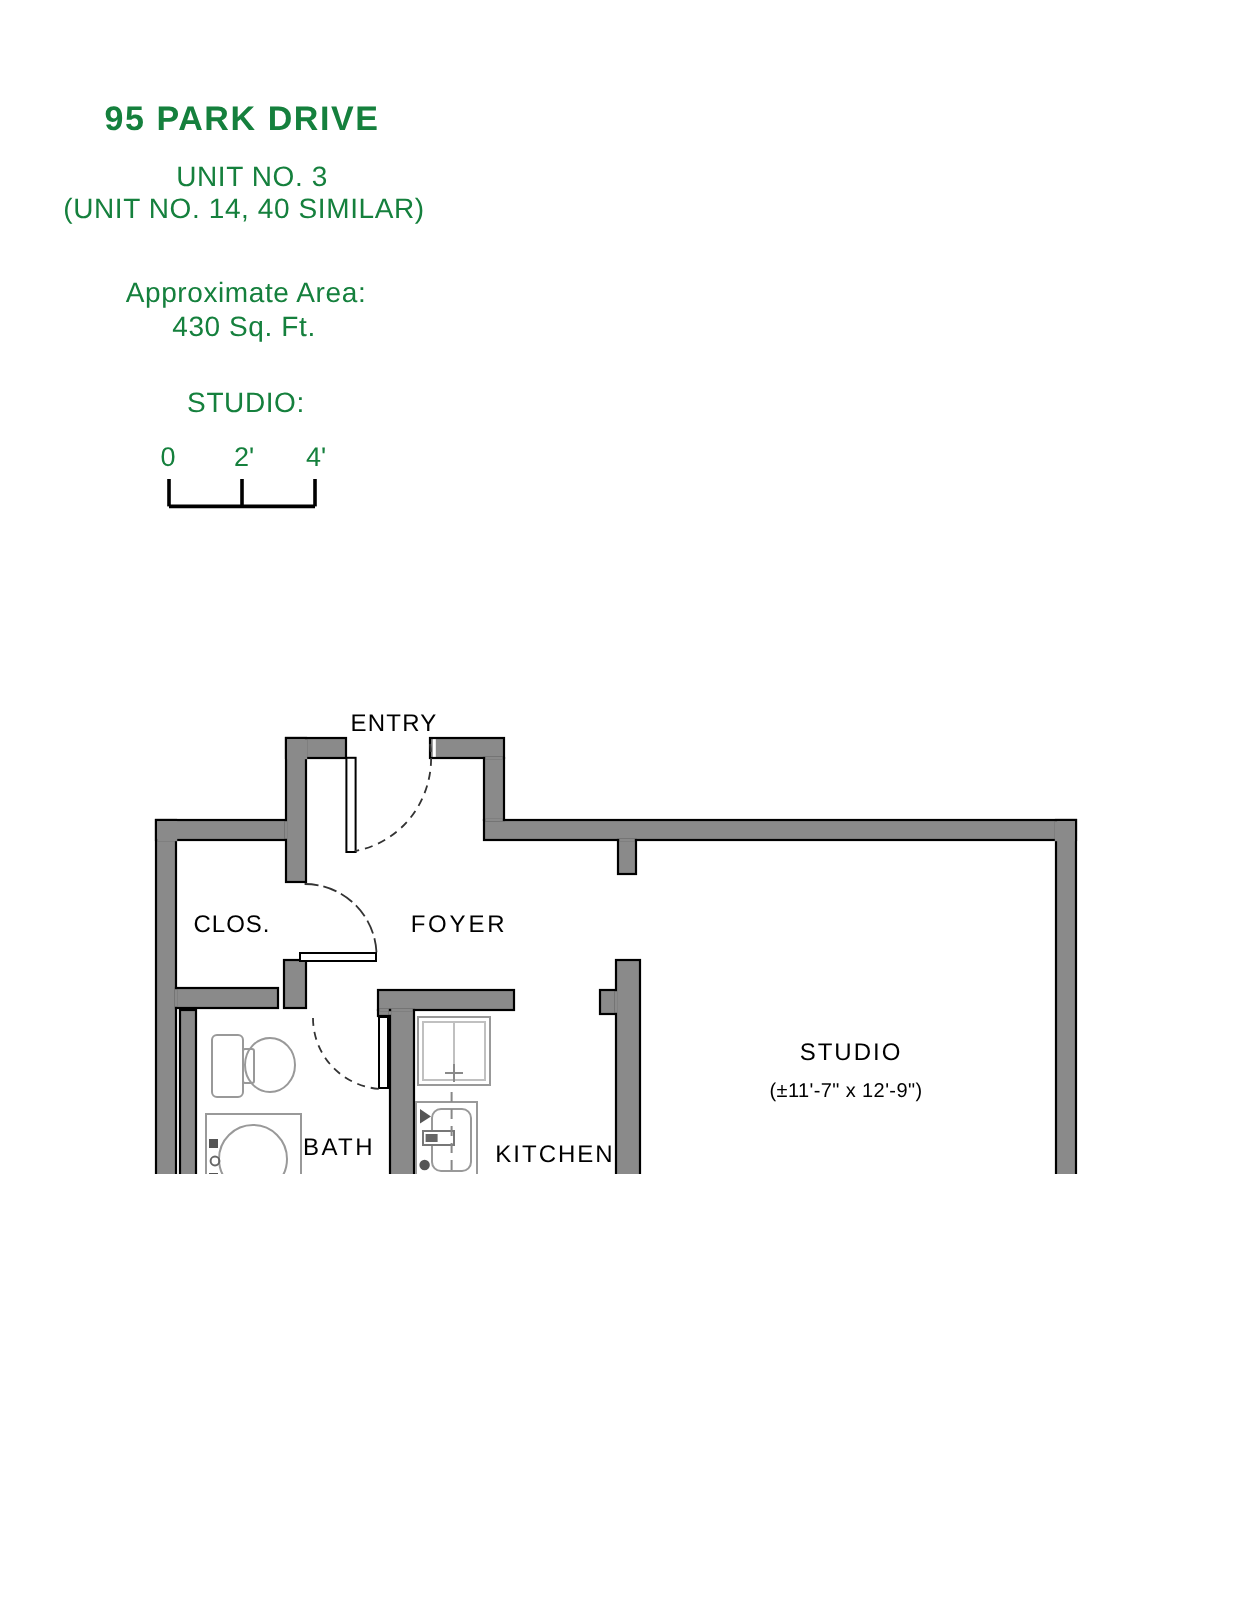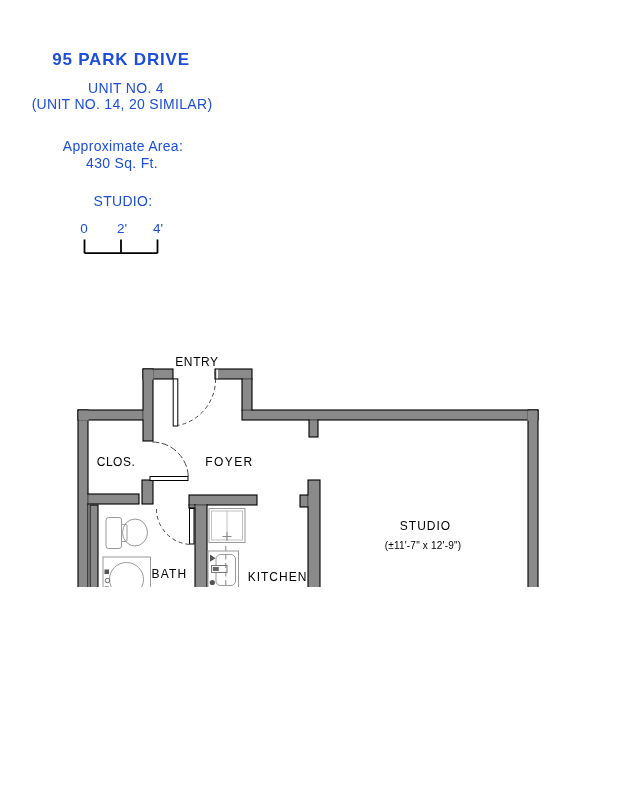--- a/index.html
+++ b/index.html
@@ -1,32 +1,32 @@
 <!DOCTYPE html>
 <html><head>
 <meta charset="utf-8">
 <style>
   html,body{margin:0;padding:0;background:#ffffff;}
   .page{position:relative;width:618px;height:587px;background:#ffffff;overflow:hidden;
-        font-family:"Liberation Sans",sans-serif;color:#1d4ed8;}
+        font-family:"Liberation Sans",sans-serif;color:#15803d;}
   .hdr{position:absolute;transform:translateX(-50%);white-space:nowrap;line-height:1.1;}
   .title{font-size:17px;font-weight:bold;letter-spacing:0.8px;}
   .sub{font-size:14px;letter-spacing:0.3px;}
   .tick{position:absolute;transform:translateX(-50%);font-size:13.5px;white-space:nowrap;}
   svg{position:absolute;left:0;top:0;}
   text{font-family:"Liberation Sans",sans-serif;fill:#000;}
 </style>
 </head>
 <body>
 
 <div class="page">
 
   <div class="hdr title" style="left:121px;top:51px">95 PARK DRIVE</div>
-  <div class="hdr sub" style="left:126px;top:81px">UNIT NO. 4</div>
-  <div class="hdr sub" style="left:122px;top:97px">(UNIT NO. 14, 20 SIMILAR)</div>
+  <div class="hdr sub" style="left:126px;top:81px">UNIT NO. 3</div>
+  <div class="hdr sub" style="left:122px;top:97px">(UNIT NO. 14, 40 SIMILAR)</div>
   <div class="hdr sub" style="left:123px;top:139px">Approximate Area:</div>
   <div class="hdr sub" style="left:122px;top:156px">430 Sq. Ft.</div>
   <div class="hdr sub" style="left:123px;top:194px">STUDIO:</div>
   <div class="tick" style="left:84px;top:221px">0</div>
   <div class="tick" style="left:122px;top:221px">2'</div>
   <div class="tick" style="left:158px;top:221px">4'</div>
 
   <svg width="618" height="800" viewBox="0 0 618 800">
 
     <g stroke="#000" stroke-width="1.8">

